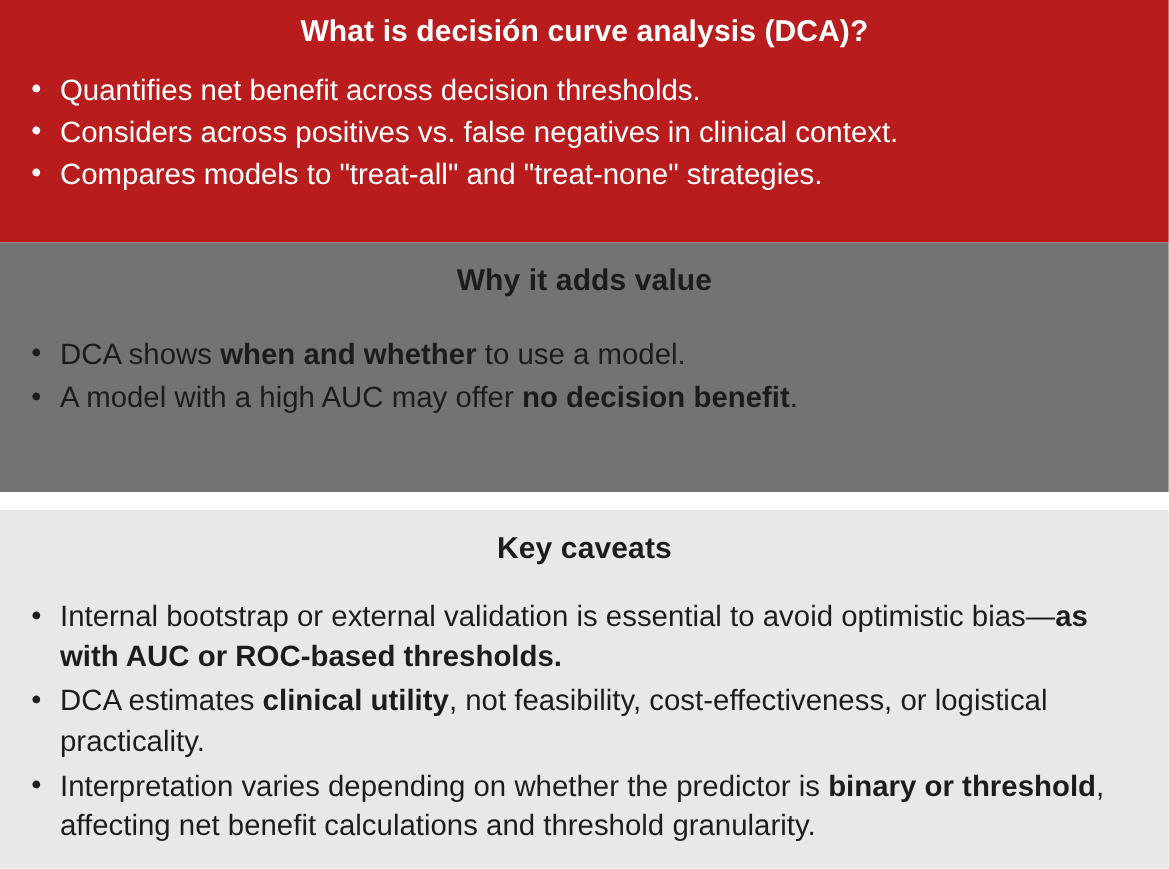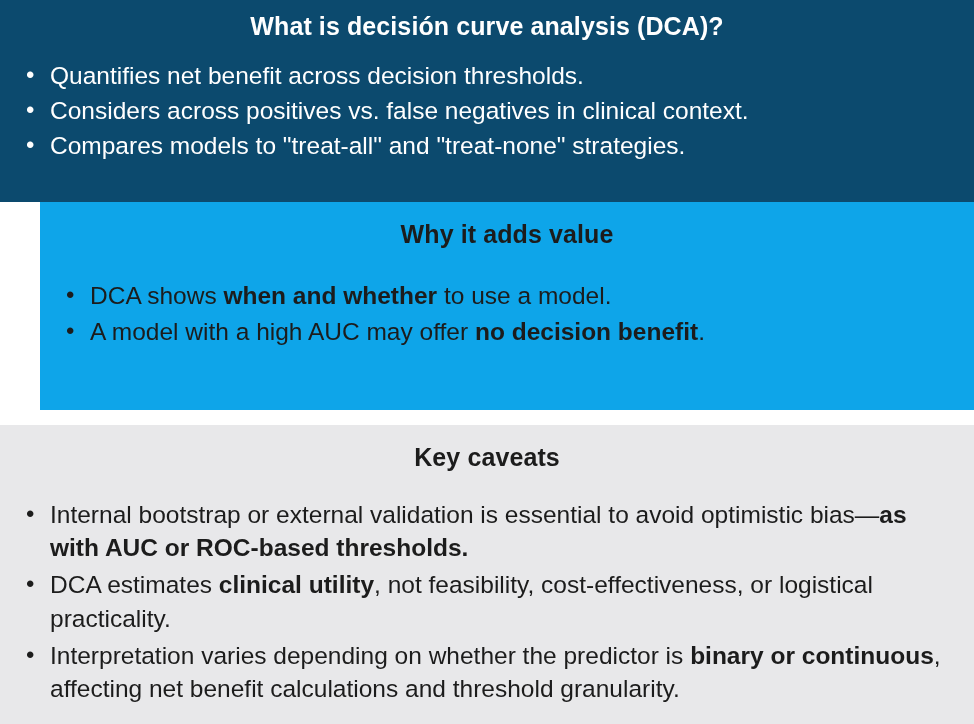--- a/index.html
+++ b/index.html
@@ -46,41 +46,40 @@
     content: "\2022";
     position: absolute;
     left: 12px;
     top: 0;
     font-size: 24px;
     line-height: 1.32;
   }
 
   
   .sec-intro {
-    background: #0c4a6e;
+    background: #b91c1c;
     color: #ffffff;
     height: 202px;
     padding-top: 8px;
   }
   .sec-intro .section-title {
     margin: 4px 0 18px 0;
     font-size: 25px;
   }
   .sec-intro ul.bullets li {
     font-size: 24.5px;
     line-height: 1.36;
   }
 
   
   .sec-value {
-    background: #0ea5e9;
+    background: #737373;
     color: #1c1c1c;
     height: 208px;
     padding-top: 10px;
-    margin-left: 40px;
   }
   .sec-value .section-title {
     margin: 8px 0 30px 0;
   }
   .sec-value ul.bullets li {
     font-size: 24.5px;
     line-height: 1.38;
   }
 
   
@@ -121,17 +120,17 @@
       <li>DCA shows <b>when and whether</b> to use a model.</li>
       <li>A model with a high AUC may offer <b>no decision benefit</b>.</li>
     </ul>
   </div>
 
   <div class="section sec-caveats">
     <div class="section-title">Key caveats</div>
     <ul class="bullets">
       <li>Internal bootstrap or external validation is essential to avoid optimistic bias—<b>as with AUC or ROC-based thresholds.</b></li>
       <li>DCA estimates <b>clinical utility</b>, not feasibility, cost-effectiveness, or logistical practicality.</li>
-      <li>Interpretation varies depending on whether the predictor is <b>binary or continuous</b>, affecting net benefit calculations and threshold granularity.</li>
+      <li>Interpretation varies depending on whether the predictor is <b>binary or threshold</b>, affecting net benefit calculations and threshold granularity.</li>
     </ul>
   </div>
 
 </div>
 
 </body></html>

